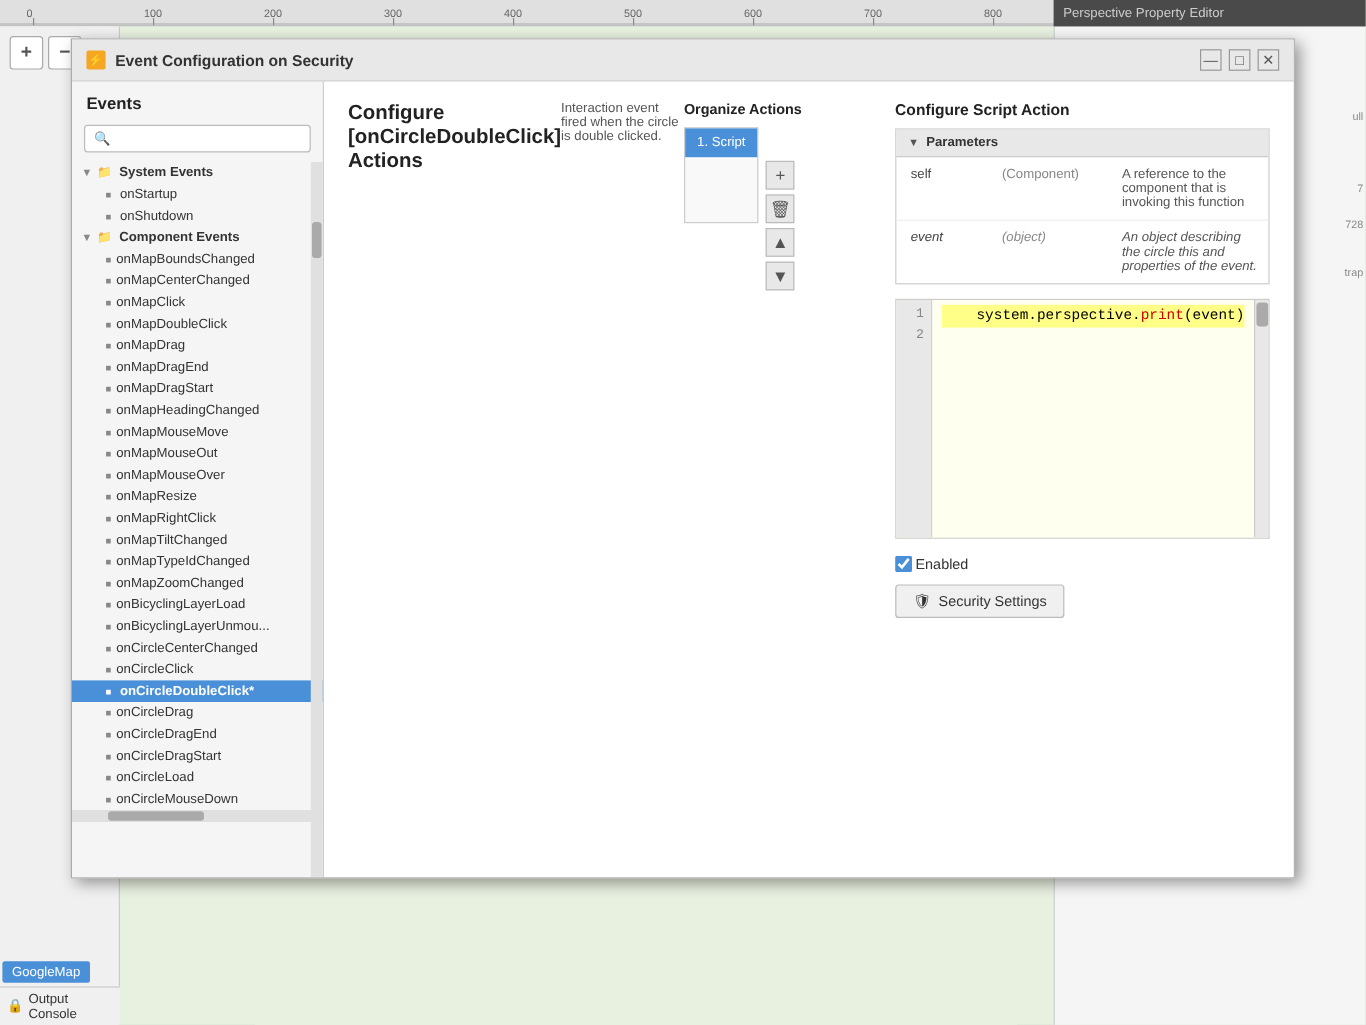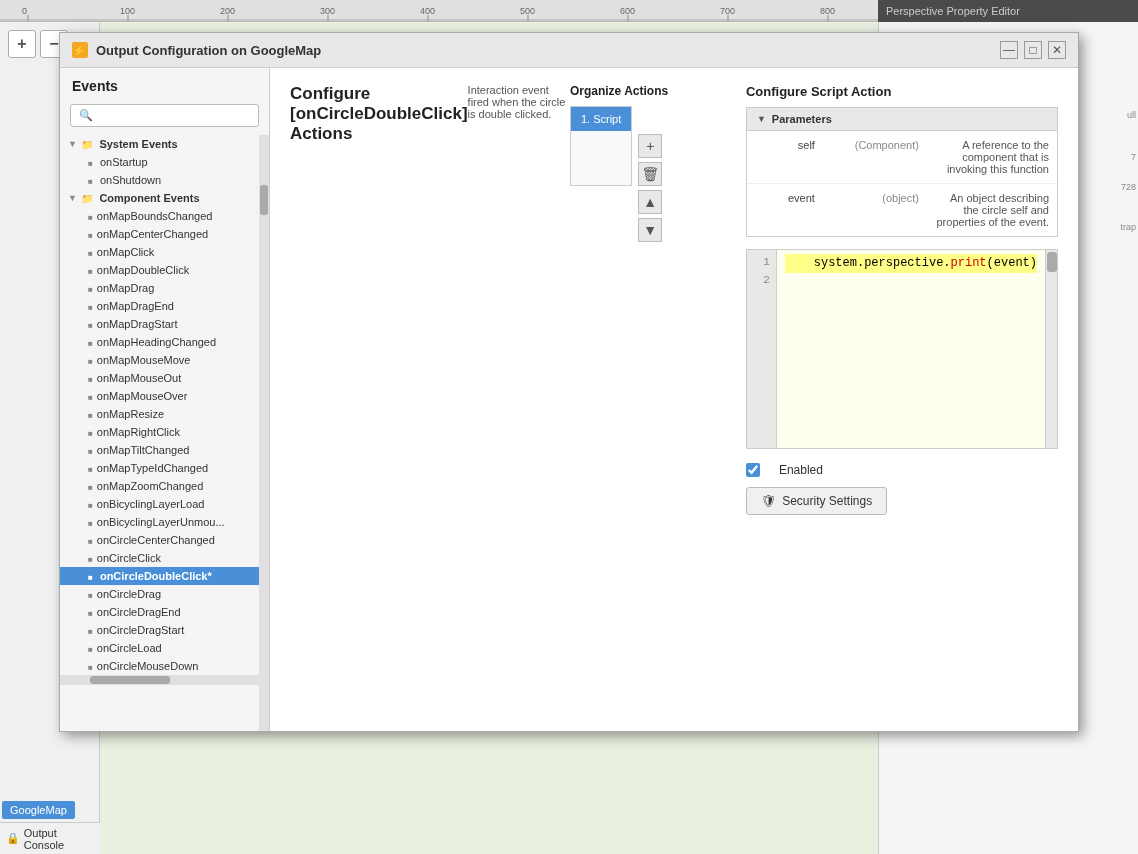--- a/index.html
+++ b/index.html
@@ -325,25 +325,25 @@
       border-bottom: 1px solid #ccc;
     }
 
     .param-table {
       width: 100%;
       border-collapse: collapse;
     }
 
     .param-row {
       border-bottom: 1px solid #eee;
-      text-align: right;
     }
 
     .param-row:last-child {
       border-bottom: none;
+      font-style: italic;
     }
 
     .param-name {
       padding: 8px 12px;
       font-size: 11px;
       color: #444;
       width: 80px;
       vertical-align: top;
     }
 
@@ -417,21 +417,21 @@
     .options-label {
       font-size: 12px;
       font-weight: 700;
       color: #222;
       margin-bottom: 8px;
     }
 
     .enabled-row {
       display: flex;
       align-items: center;
-      gap: 19px;
+      gap: 3px;
       margin-bottom: 10px;
     }
 
     .checkbox-enabled {
       width: 14px;
       height: 14px;
       accent-color: #4a90d9;
     }
 
     .enabled-label {
@@ -630,31 +630,31 @@
       <span class="rp-badge">[0]</span>
     </div>
     <div class="rp-tree-item">
       <span class="rp-expand">▶</span>
       <span>rectangle</span>
     </div>
 
     <div style="position:absolute;right:2px;top:130px;font-size:9px;color:#888;">7</div>
     <div style="position:absolute;right:2px;top:160px;font-size:9px;color:#888;">728</div>
     <div style="position:absolute;right:2px;top:200px;font-size:9px;color:#888;">trap</div>
-    <div style="position:absolute;right:2px;top:88px;font-size:9px;color:#888;">ull</div>
+    <div style="position:absolute;right:2px;top:70px;font-size:9px;color:#888;">ull</div>
   </div>
 </div>
 
 <div class="modal-overlay">
   <div class="modal">
 
     <div class="modal-title-bar">
       <div class="title-left">
         <div class="modal-icon">⚡</div>
-        <span>Output Configuration on GoogleMap</span>
+        <span>Event Configuration on Security</span>
       </div>
       <div class="modal-controls">
         <button class="modal-ctrl-btn">—</button>
         <button class="modal-ctrl-btn">□</button>
         <button class="modal-ctrl-btn">✕</button>
       </div>
     </div>
 
     <div class="modal-body">
 
@@ -760,21 +760,21 @@
               <table class="param-table">
                 <tbody>
                     <tr class="param-row">
                   <td class="param-name">self</td>
                   <td class="param-type">(Component)</td>
                   <td class="param-desc">A reference to the component that is invoking this function</td>
                 </tr>
                 <tr class="param-row">
                   <td class="param-name">event</td>
                   <td class="param-type">(object)</td>
-                  <td class="param-desc">An object describing the circle self and properties of the event.</td>
+                  <td class="param-desc">An object describing the circle this and properties of the event.</td>
                 </tr>
               </tbody>
                 </table>
             </div>
 
             <div class="script-editor">
               <div class="script-line-numbers">
                 <div>1</div>
                 <div>2</div>
               </div>

